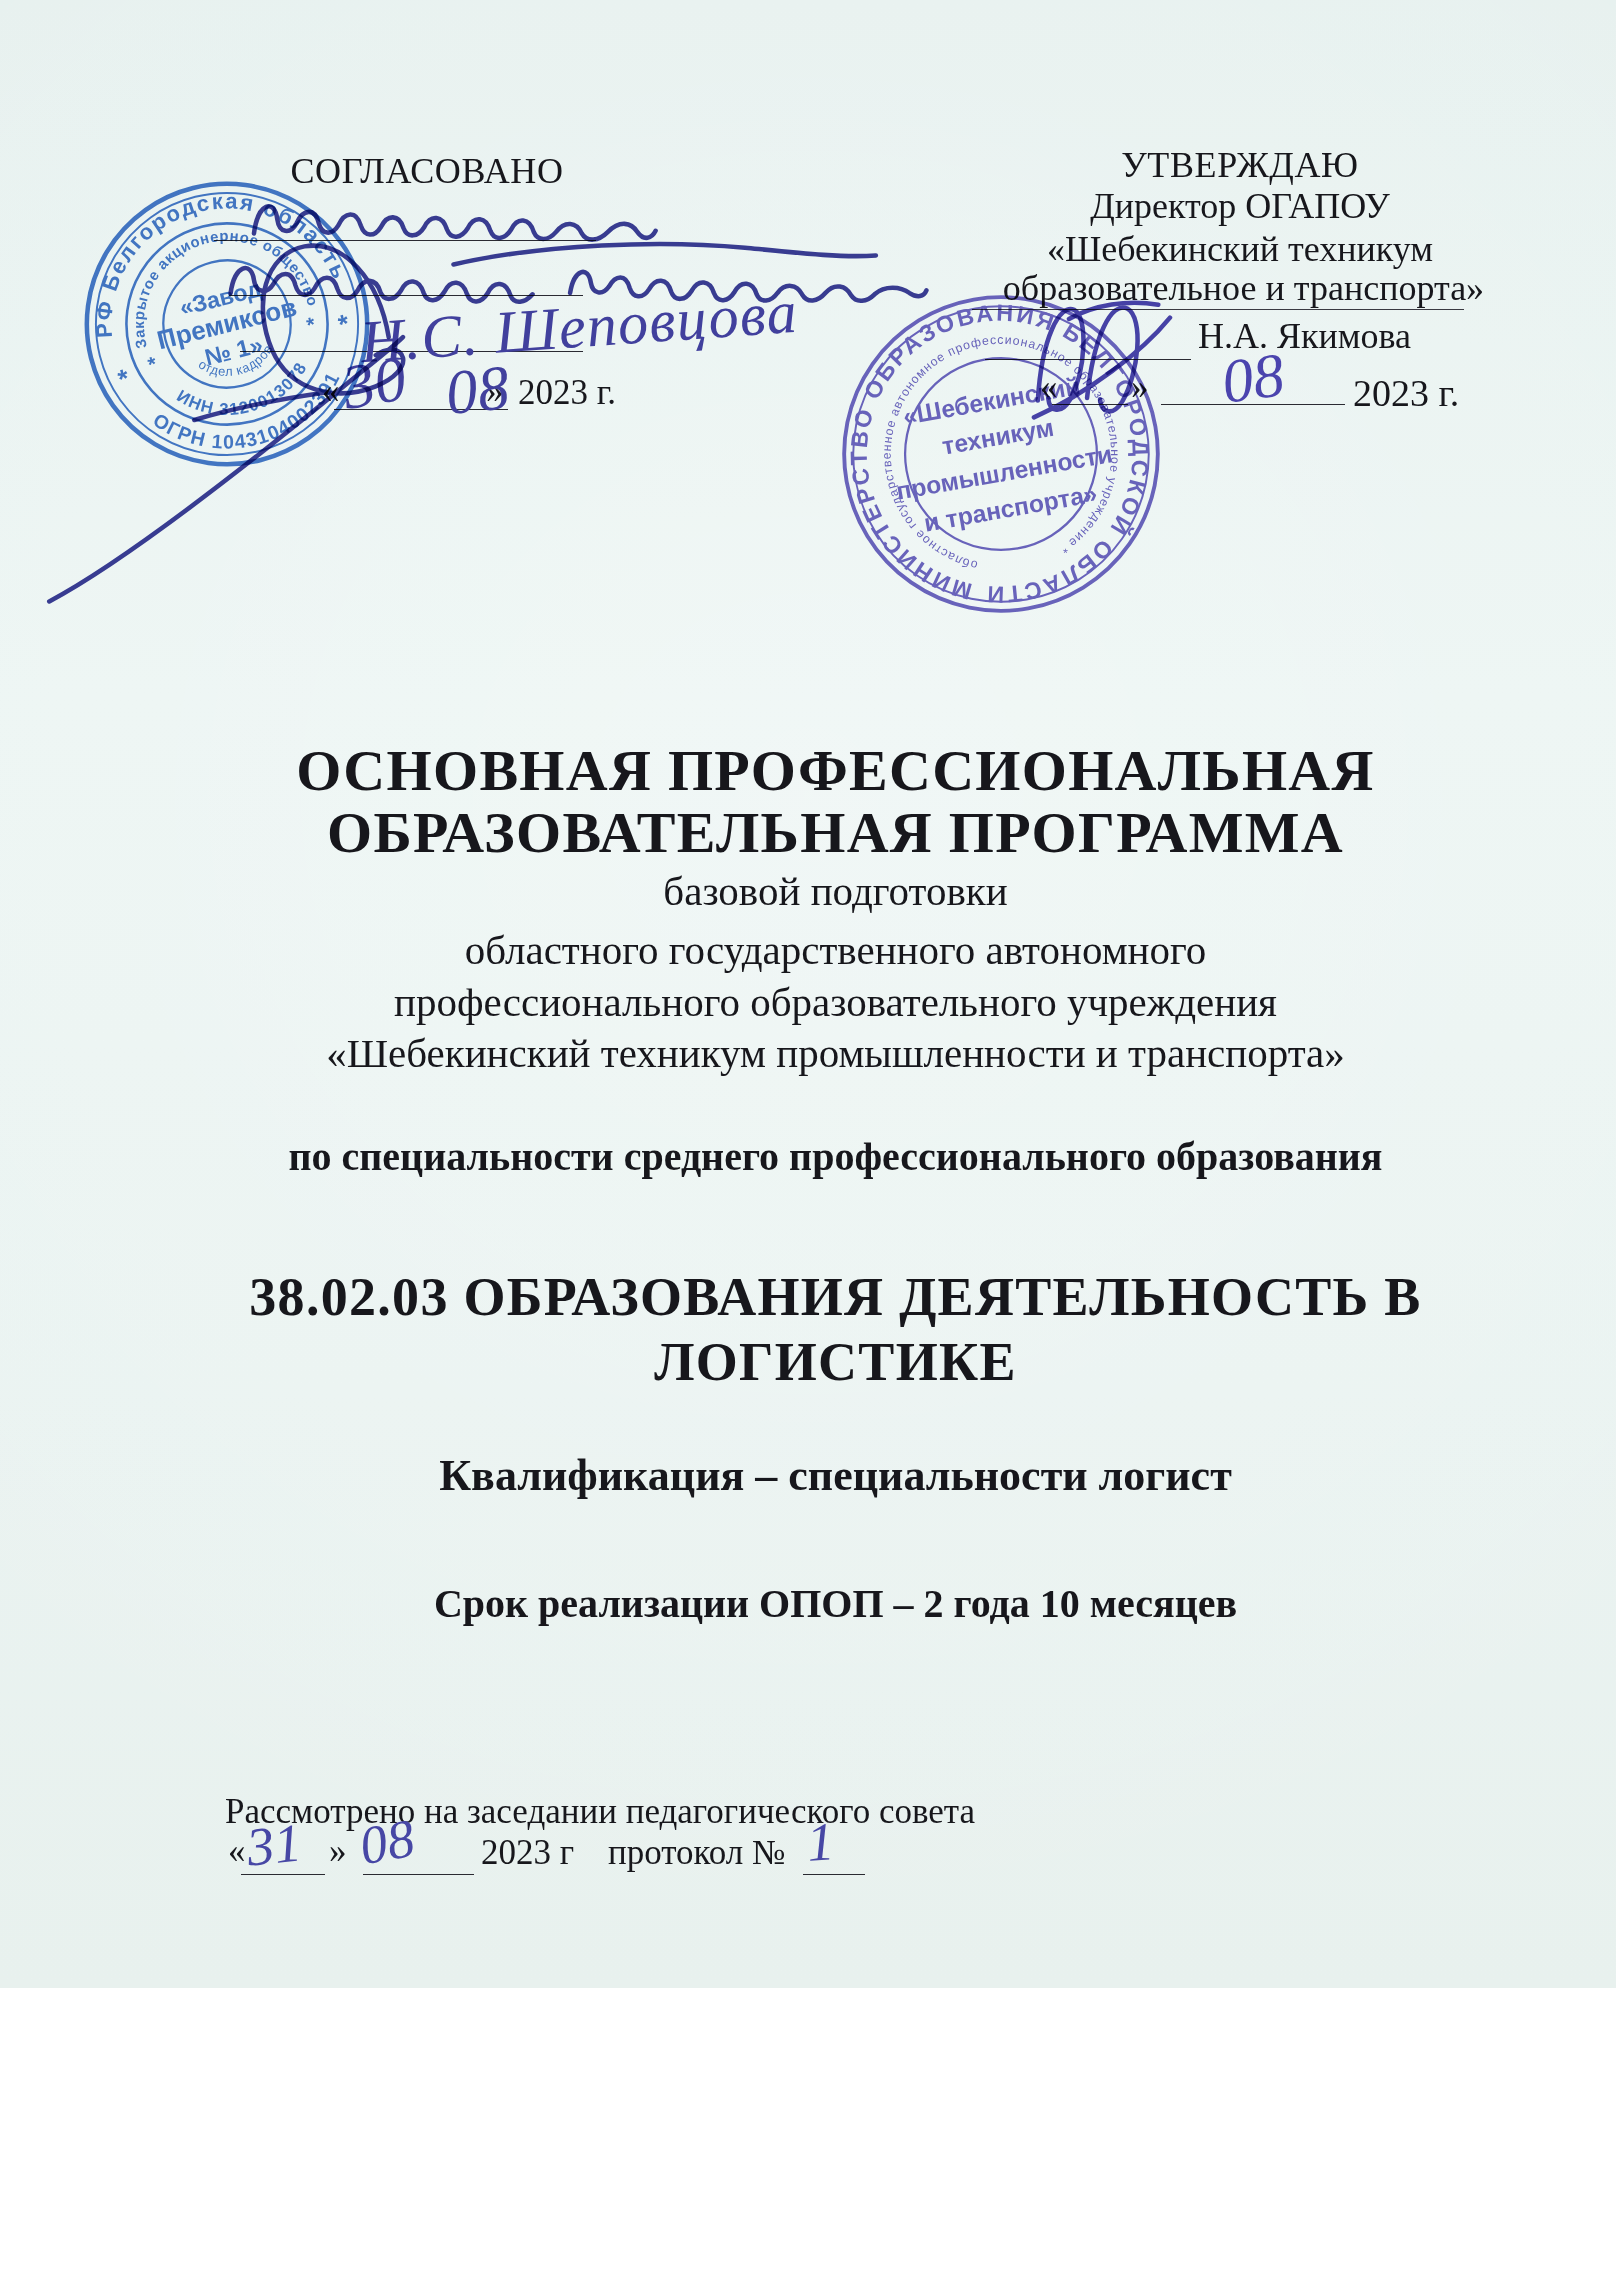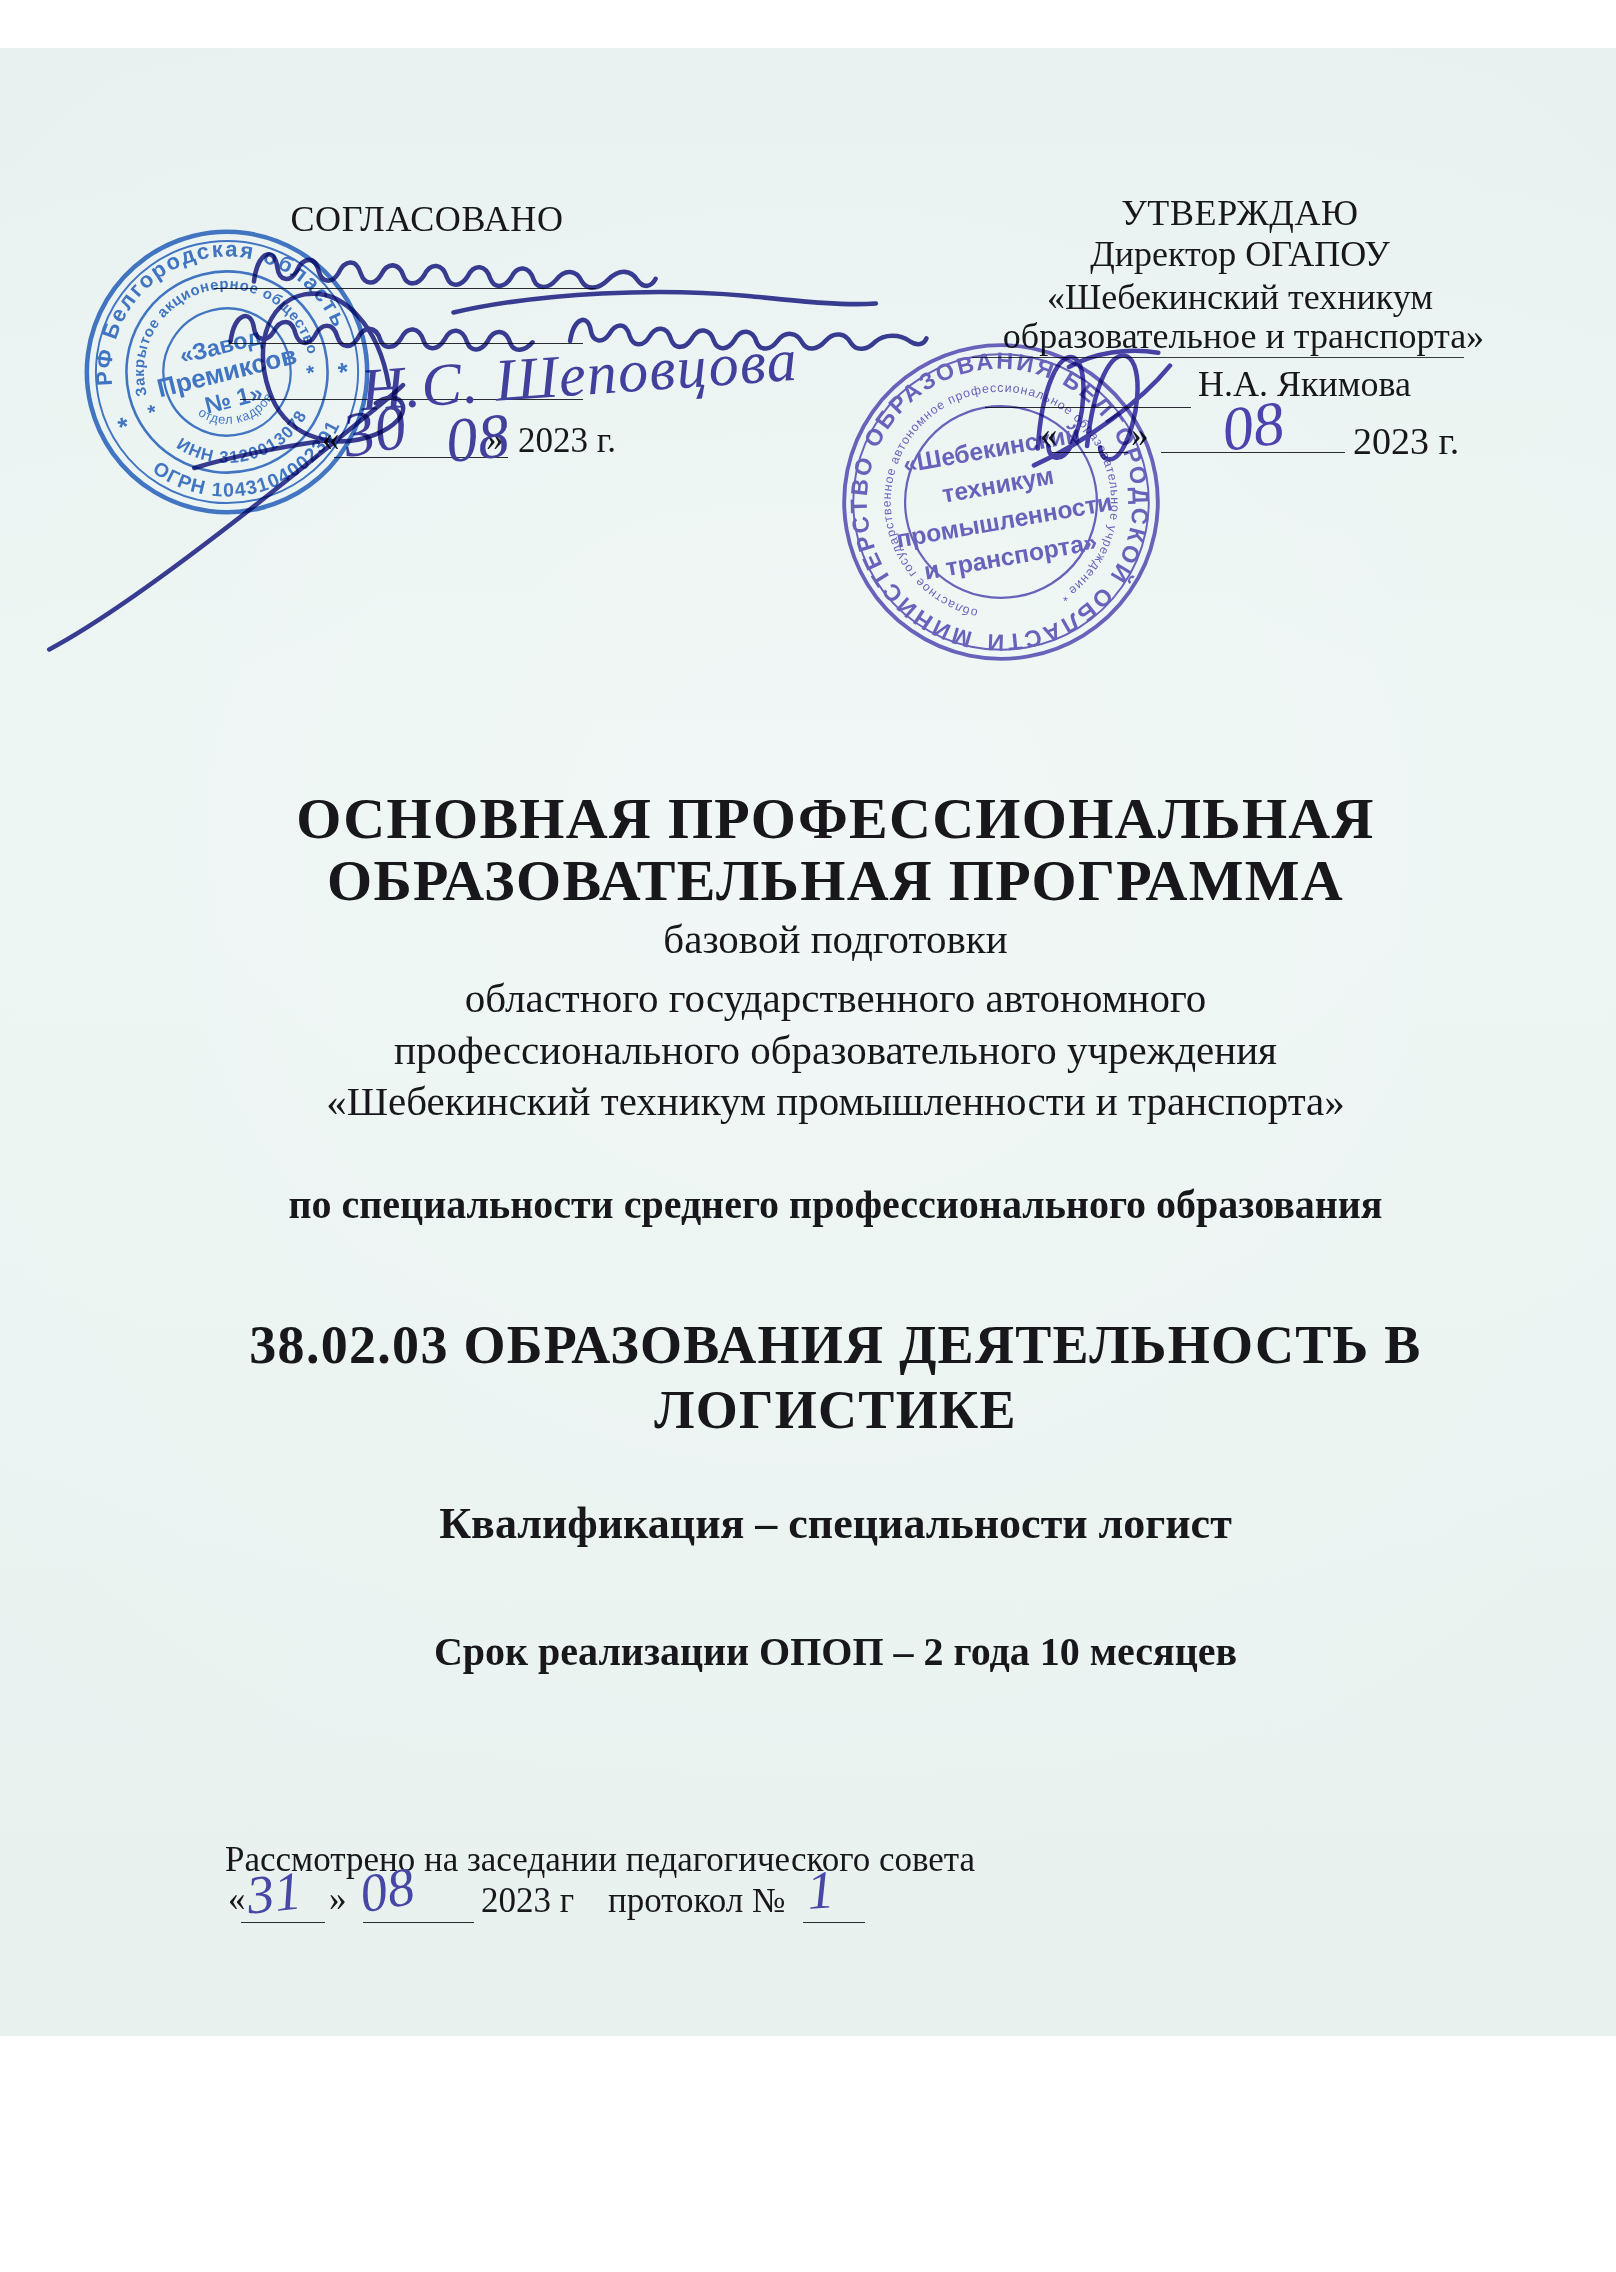--- a/index.html
+++ b/index.html
@@ -5,21 +5,20 @@
   html,body{margin:0;padding:0;}
   .page{
     position:relative;
     width:1617px;height:1988px;
     background:
       radial-gradient(ellipse 130% 100% at 50% 40%, rgba(255,255,255,.25), rgba(0,0,0,0) 60%),
       linear-gradient(180deg,#e7f1ef 0%,#ecf5f3 35%,#eaf3f1 70%,#e8f1ee 100%);
     font-family:"Liberation Serif", serif;
     color:#17171c;
     overflow:hidden;
-    margin-top:48px;
   }
   .abs{position:absolute;}
   .t{white-space:nowrap;}
   .center-col{position:absolute;left:194px;width:1283px;text-align:center;}
   .b{font-weight:bold;}
   .uline{position:absolute;height:0;border-bottom:1.9px solid #2a2a32;}
   .uline.thin{border-bottom-width:1.3px;border-bottom-color:#3a3a42;}
   .ink{
     font-family:"Liberation Serif",serif;
     font-style:italic;

